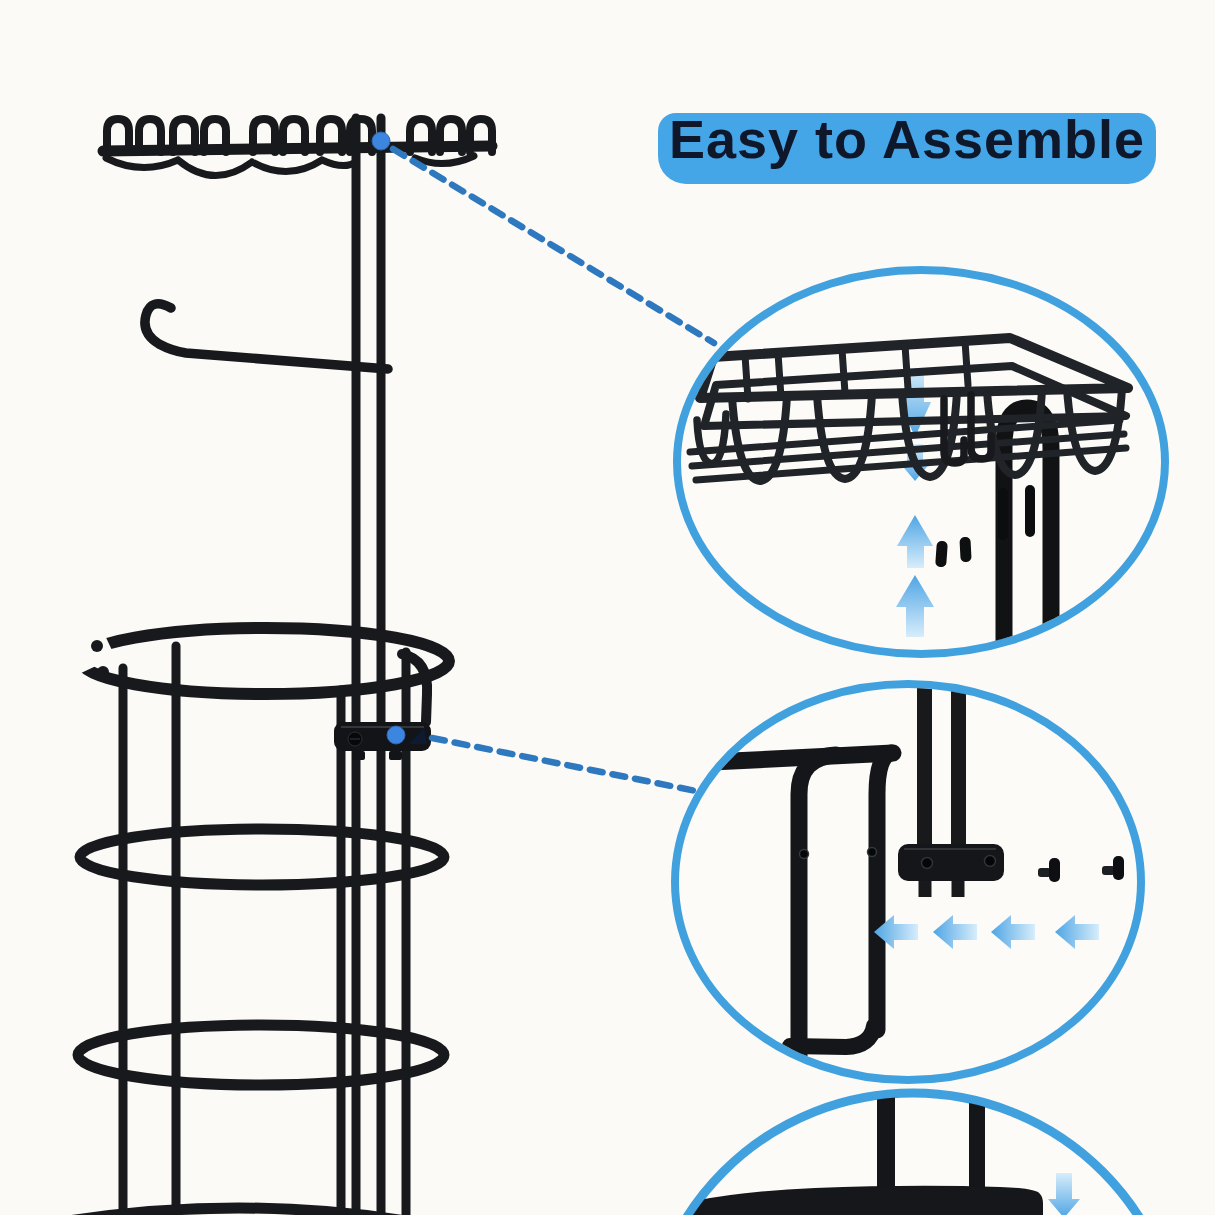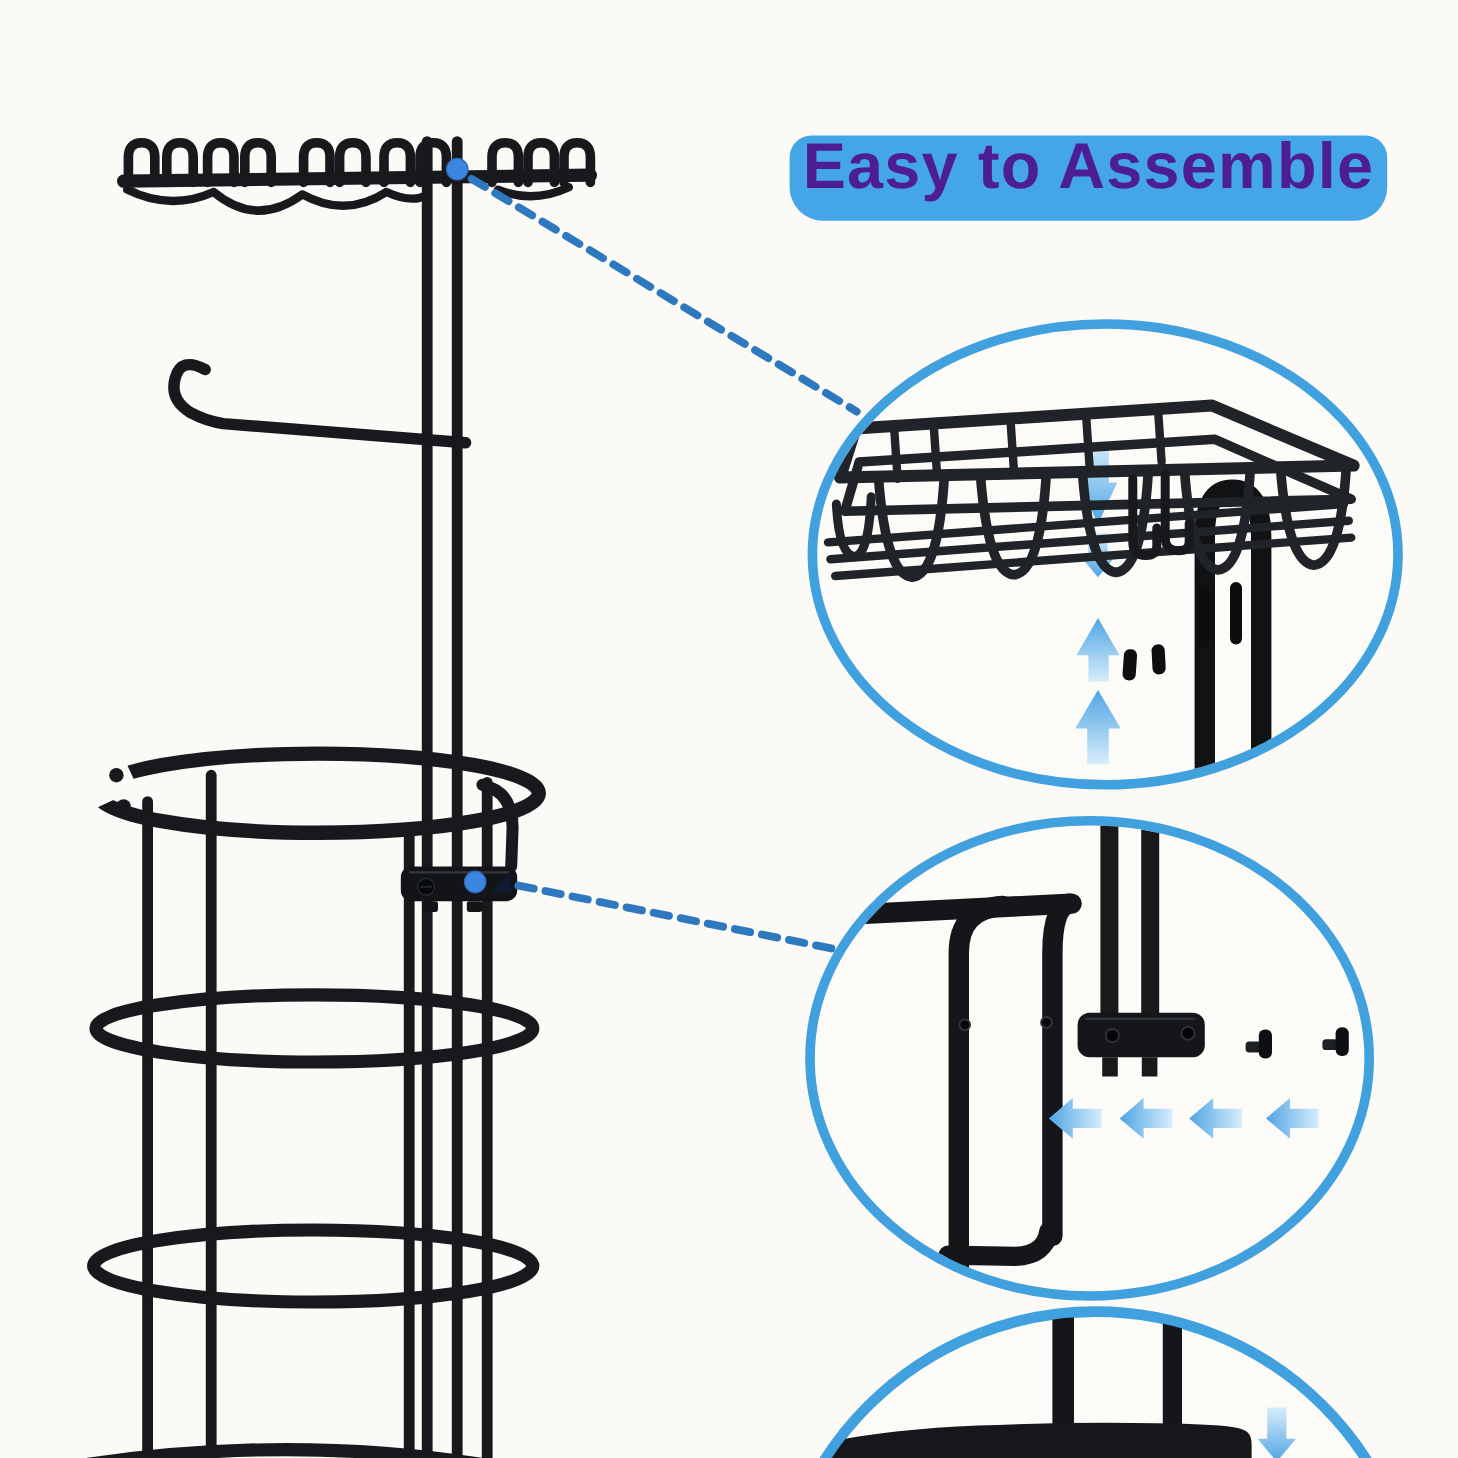--- a/index.html
+++ b/index.html
@@ -5,21 +5,21 @@
   html,body{margin:0;padding:0;}
   .stage{position:relative;width:1215px;height:1215px;overflow:hidden;background:#fbfaf6;font-family:"Liberation Sans",sans-serif;}
   .stage svg{position:absolute;left:0;top:0;}
   .banner{
     position:absolute;left:658px;top:113px;width:498px;height:71px;
     background:#44a5e7;border-radius:18px 18px 28px 28px;overflow:hidden;
     display:flex;align-items:flex-start;justify-content:center;z-index:5;
   }
   .banner span{
     display:block;margin-top:-9px;line-height:71px;font-size:54px;font-weight:700;
-    color:#4c1d95;letter-spacing:1px;white-space:nowrap;
+    color:#0f172a;letter-spacing:1px;white-space:nowrap;
   }
 </style>
 </head>
 <body>
 
 <div class="stage">
 
 <svg width="1215" height="1215" viewBox="0 0 1215 1215">
   <defs>
     <linearGradient id="gd" x1="0" y1="0" x2="0" y2="1">

